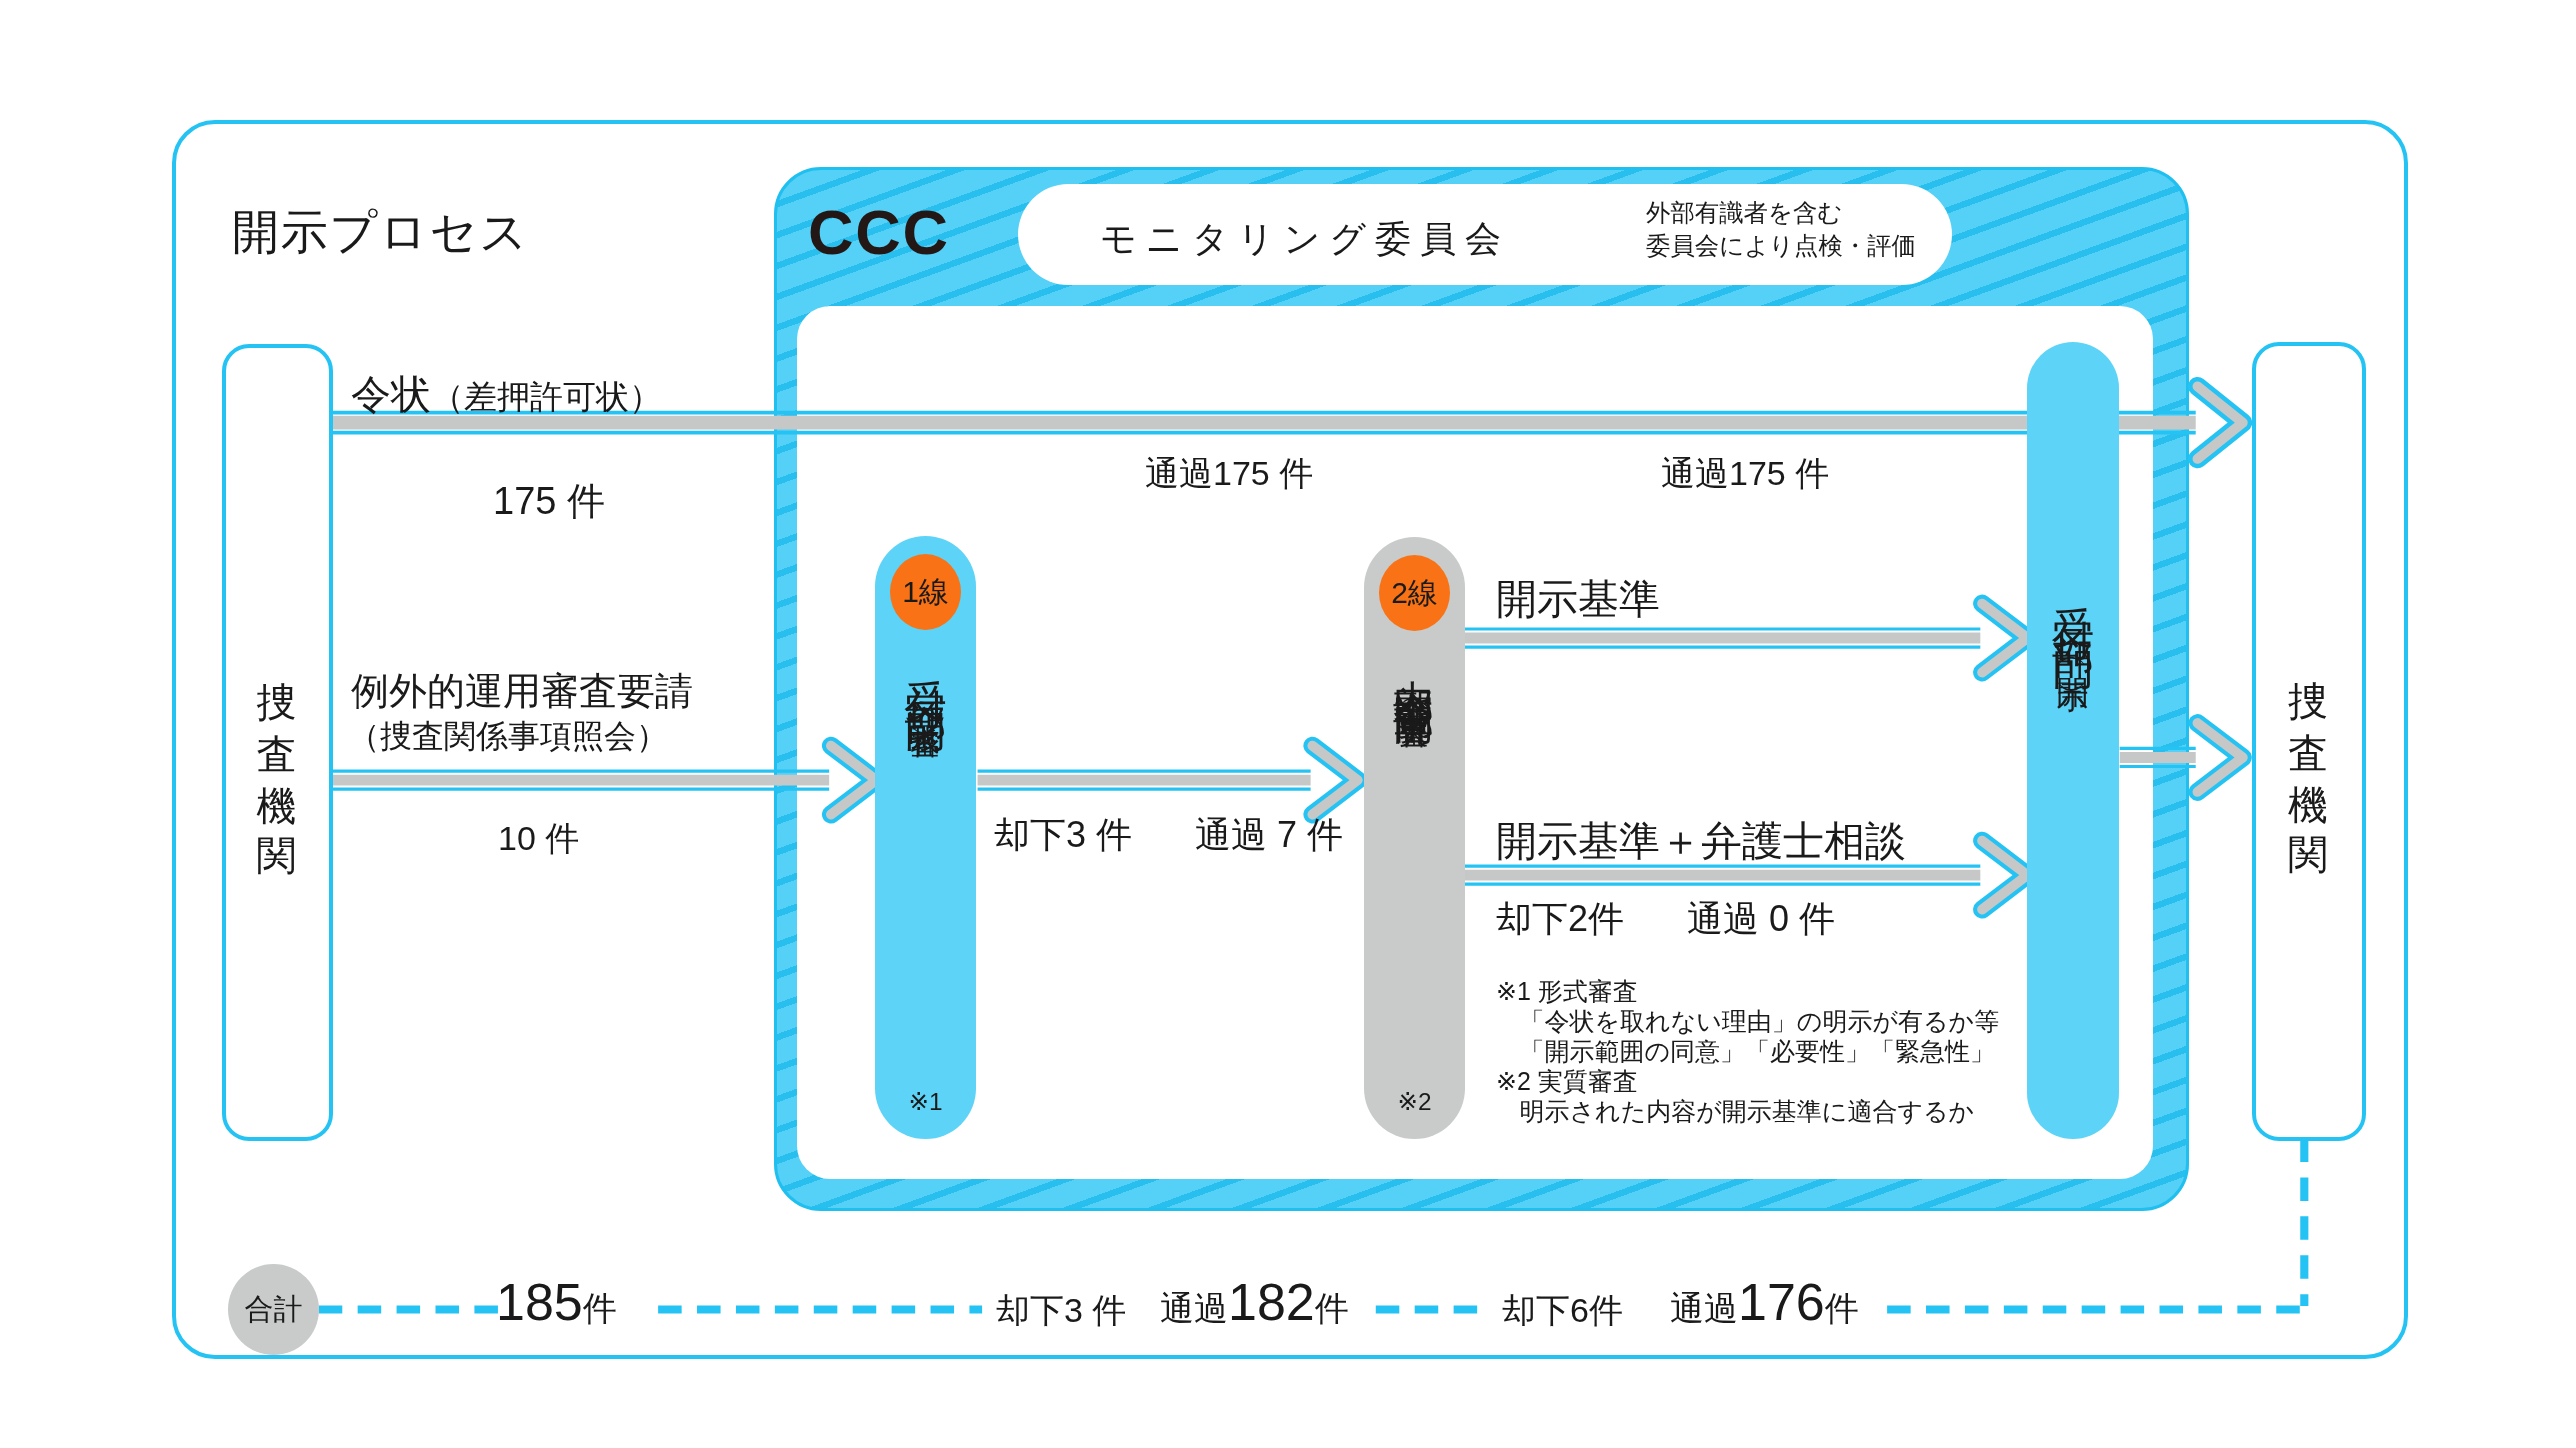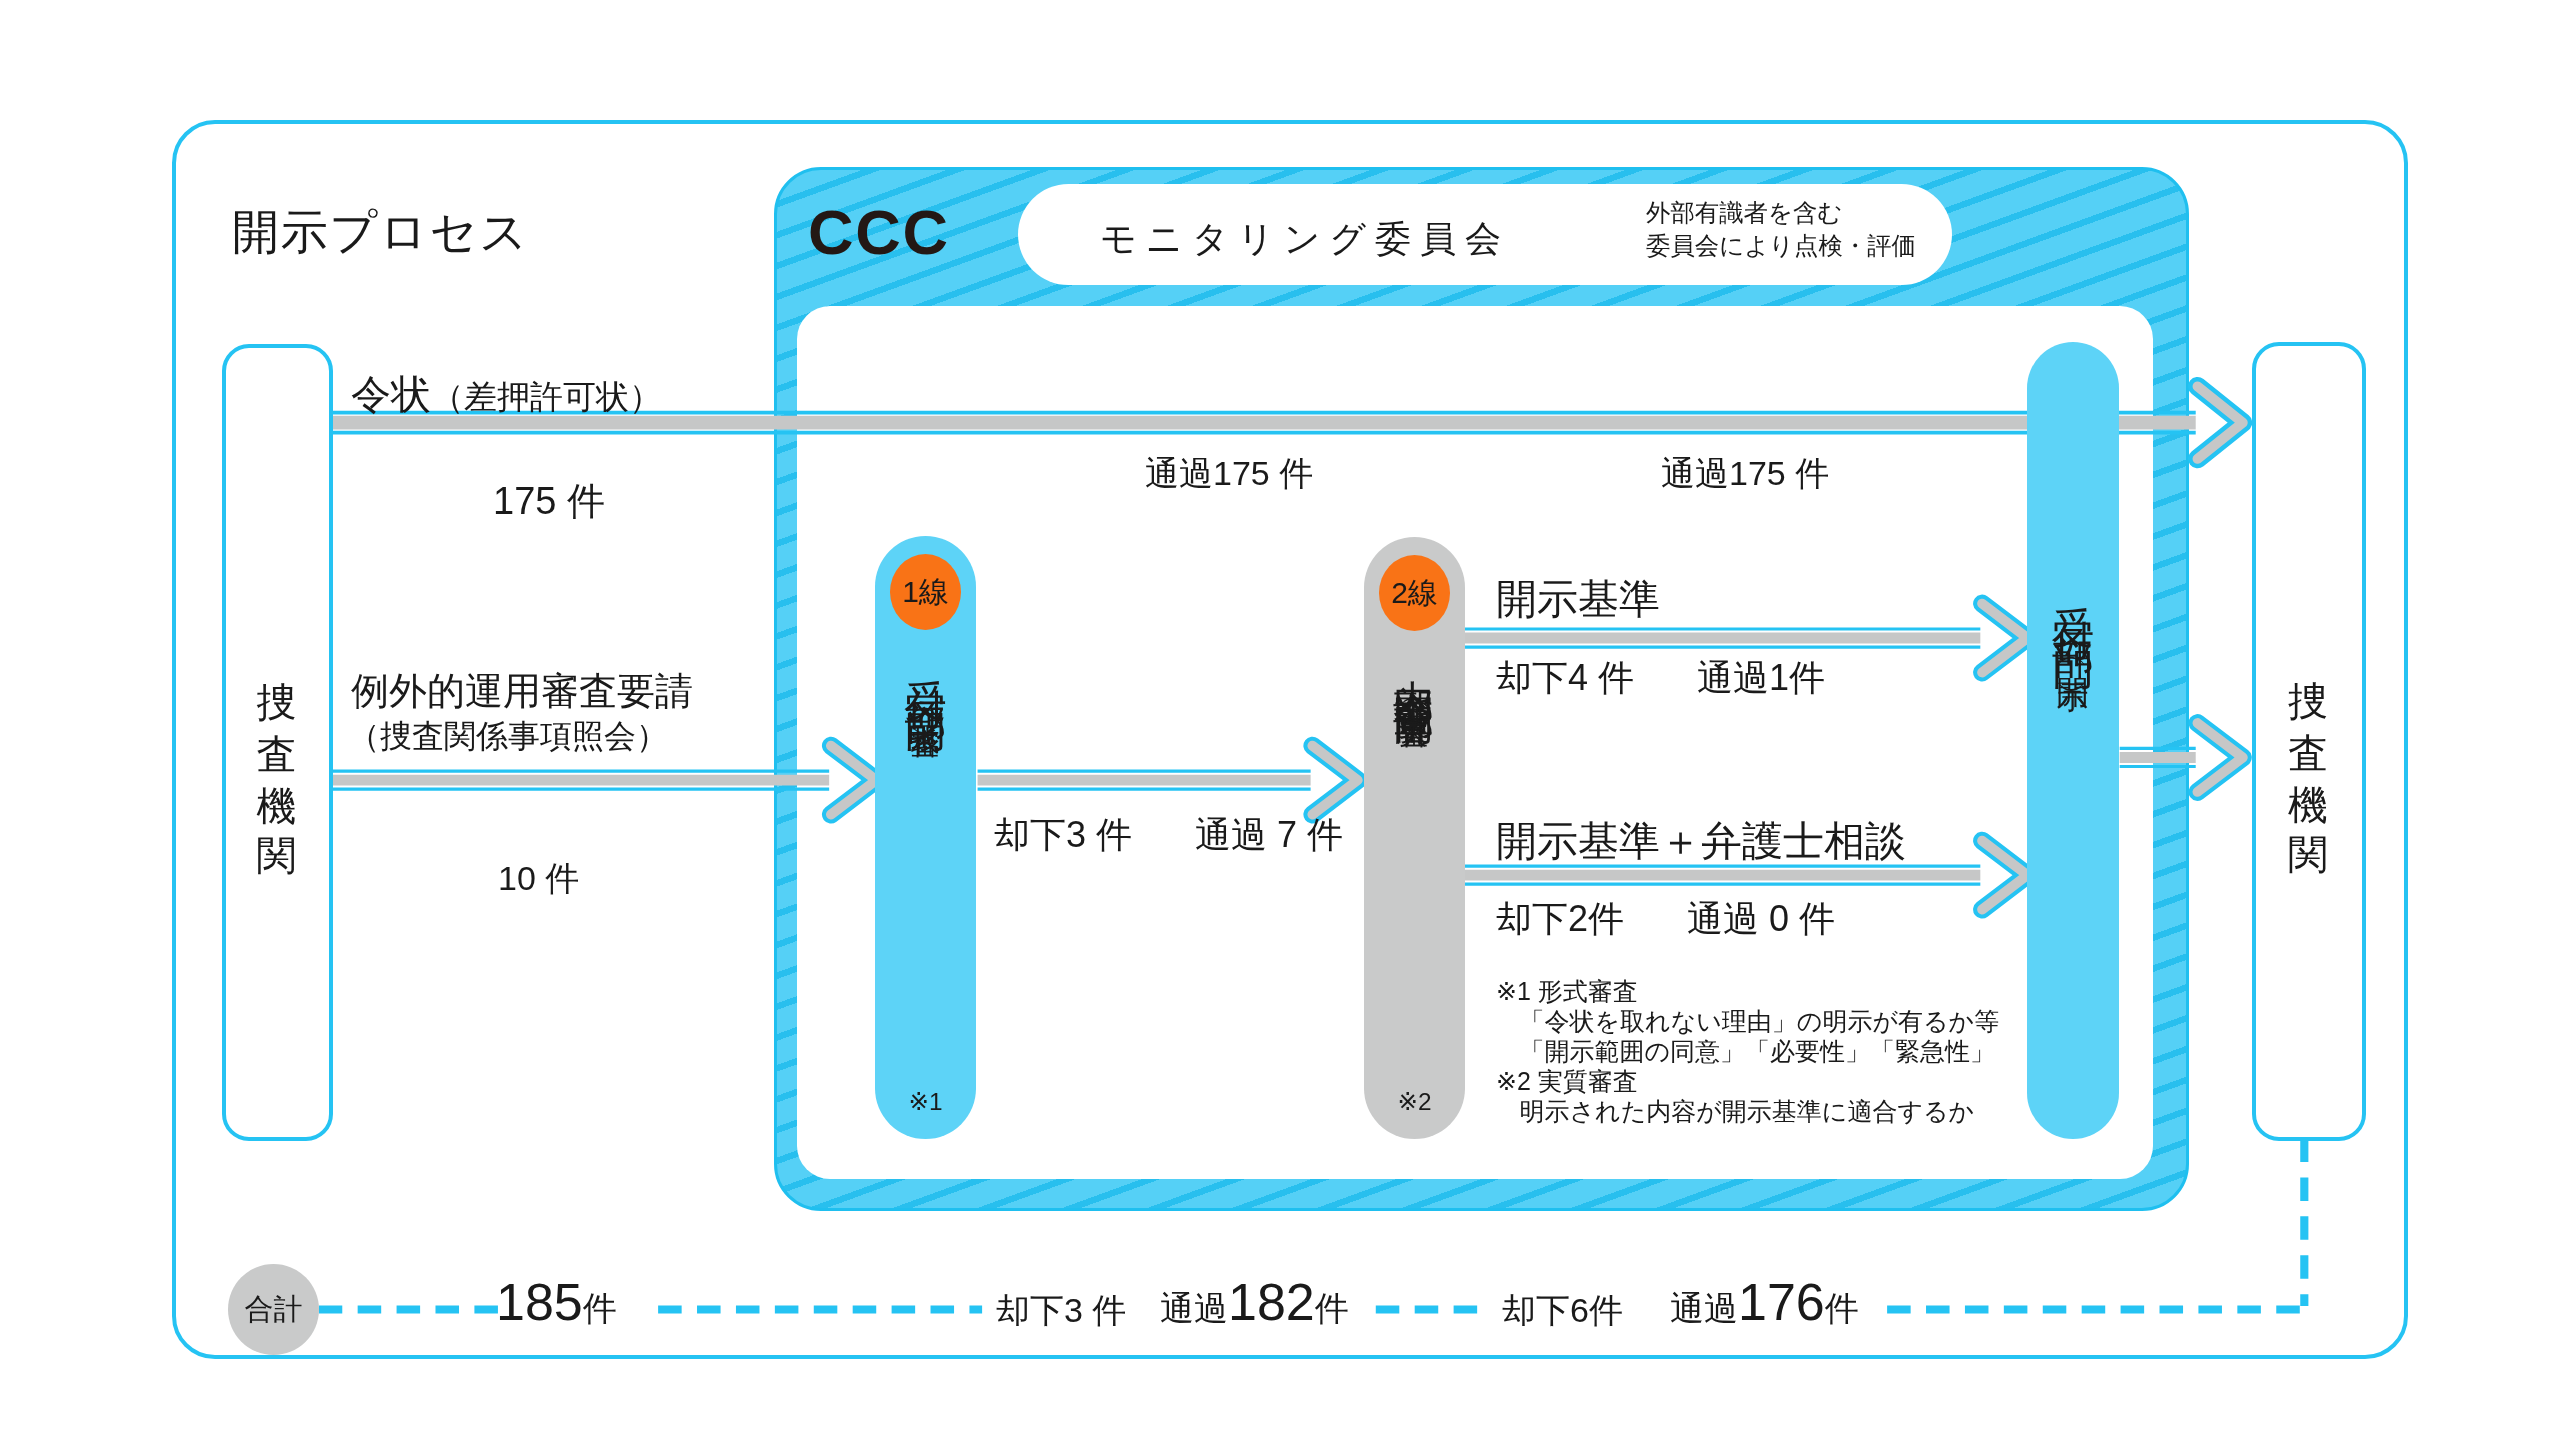--- a/index.html
+++ b/index.html
@@ -46,21 +46,21 @@
   .pill-ref{position:absolute;bottom:23.5px;left:0;width:100%;text-align:center;font-size:24.4px;}
   
   .lbl{white-space:nowrap;}
   #warrant-label{left:351px;top:367px;font-size:40px;}
   #warrant-label .paren{font-size:33px;}
   #warrant-count{left:493px;top:476px;font-size:38px;}
   #pass-mid{left:1145px;top:451px;font-size:34px;}
   #pass-right{left:1661px;top:451px;font-size:34px;}
   #exception-l1{left:351px;top:666px;font-size:38px;text-align:center;}
   #exception-l2{left:348px;top:715px;font-size:32px;}
-  #exception-count{left:498px;top:816px;font-size:34px;margin-top:40px;}
+  #exception-count{left:498px;top:816px;font-size:34px;}
   .reject-pass{display:flex;gap:63px;font-size:36px;}
   #r-line1{left:994px;top:811px;}
   #criteria-label{left:1496px;top:572px;font-size:41px;}
   #r-criteria{left:1496px;top:654px;}
   #criteria-lawyer-label{left:1496px;top:814px;font-size:41px;}
   #r-criteria-lawyer{left:1496px;top:895px;}
   
   #notes{left:1496px;top:976px;font-size:25px;line-height:30px;}
   #notes .indent{padding-left:23.5px;}
   
@@ -193,24 +193,20 @@
   <div id="exception-l1" class="abs lbl">例外的運用審査要請</div>
   <div id="exception-l2" class="abs lbl">（捜査関係事項照会）</div>
   <div id="exception-count" class="abs lbl">10 件</div>
 
   <div id="r-line1" class="abs reject-pass">
     <span>却下3 件</span>
     <span>通過 7 件</span>
   </div>
 
   <div id="criteria-label" class="abs lbl">開示基準</div>
-  <div id="r-criteria" class="abs reject-pass">
-    <span>却下4 件</span>
-    <span>通過1件</span>
-  </div>
 
   <div id="criteria-lawyer-label" class="abs lbl">開示基準＋弁護士相談</div>
   <div id="r-criteria-lawyer" class="abs reject-pass">
     <span>却下2件</span>
     <span>通過 0 件</span>
   </div>
 
   <div id="notes" class="abs">
     <div>※1 形式審査</div>
     <div class="indent">「令状を取れない理由」の明示が有るか等</div>

